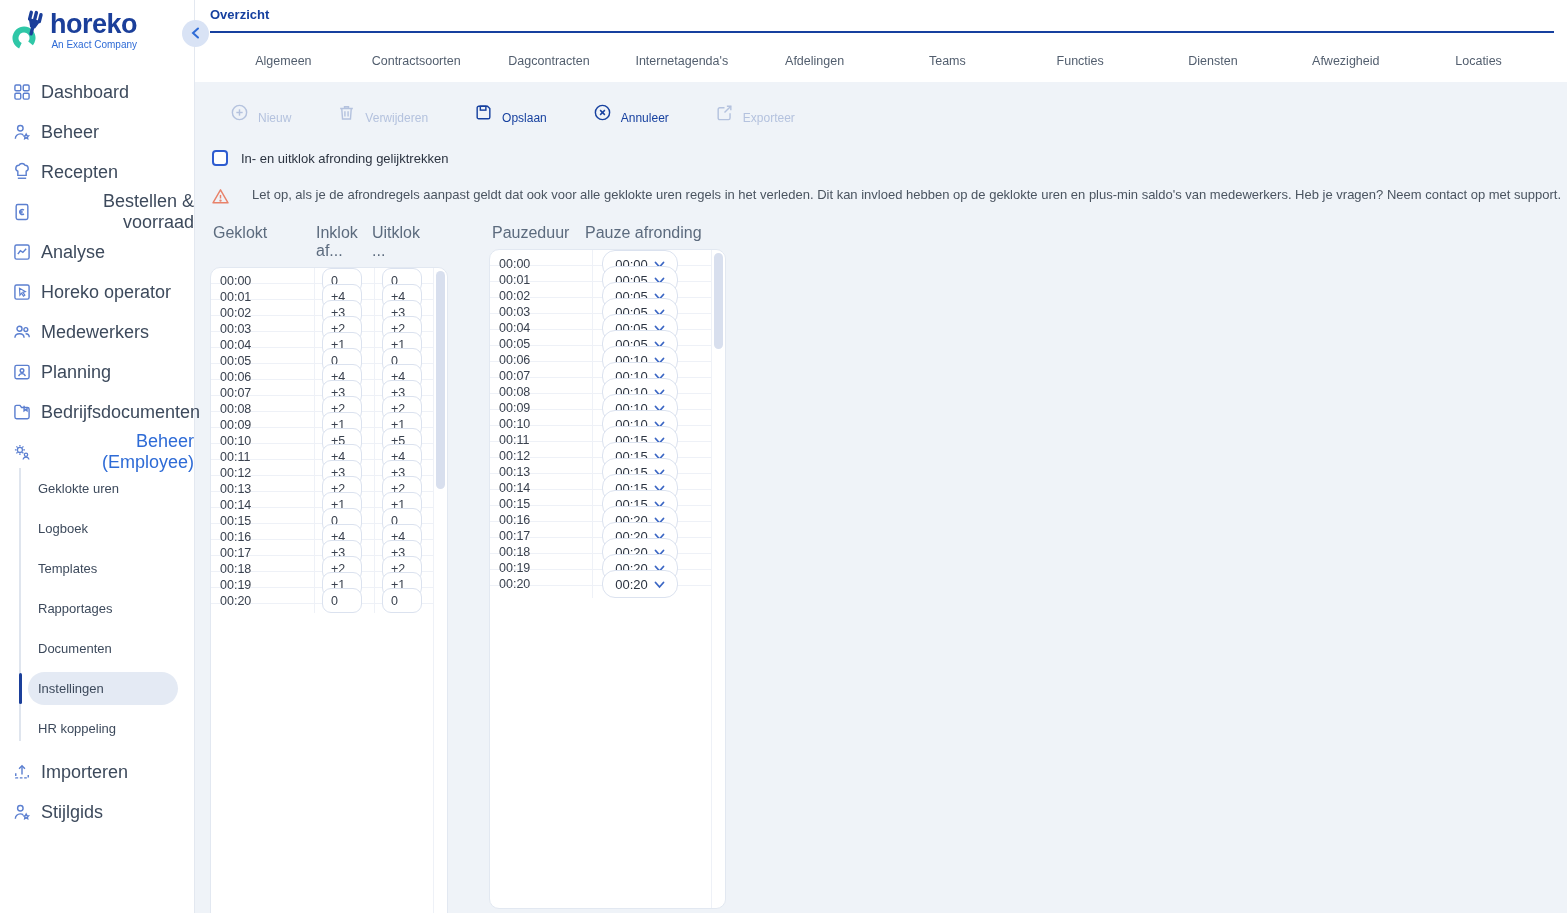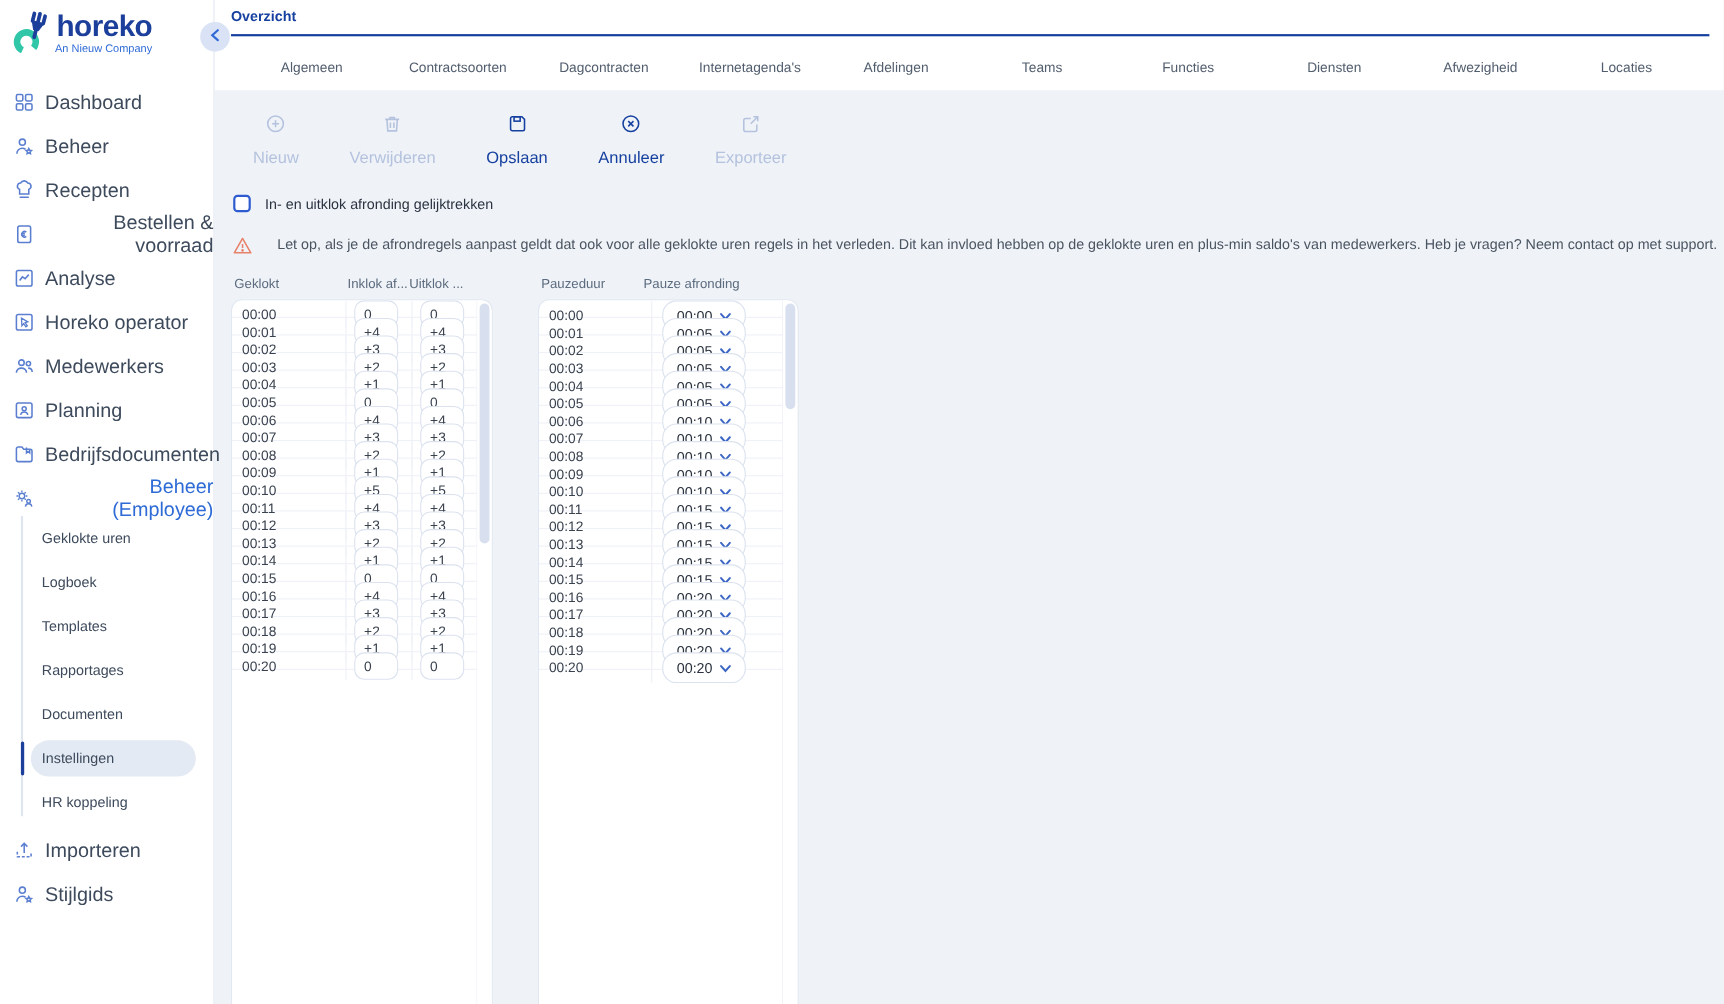--- a/index.html
+++ b/index.html
@@ -33,35 +33,35 @@
   .page-title { position:absolute; left:15px; top:7px; font-size:13px; color:#16409f;font-weight:bold; }
   .title-rule { position:absolute; left:15px; right:13px; top:31px; height:2px; background:#16409f; }
   .tabs { position:absolute; left:0; right:0; top:40px; height:42px; display:flex; align-items:center; padding:0 22px; }
   .tab { flex:1; text-align:center; font-size:12.5px; color:#525e6e; cursor:pointer; }
   .collapse-btn { position:fixed; left:182px; top:20px; width:27px; height:27px; border-radius:50%;
     background:#d9e3f5; color:#2e6bd6; display:flex; align-items:center; justify-content:center; z-index:5; cursor:pointer; }
 
   .content { background:#eff3f8; height:831px; }
 
   .toolbar { display:flex; gap:46px; padding:21px 0 0 35px; align-items:center; }
-  .tb-btn { display:flex; align-items:center; gap:9px; font-size:15px; font-weight:500;flex-direction:column; }
+  .tb-btn { display:flex; align-items:flex-end; gap:9px; font-size:12px; font-weight:500; }
   .tb-btn svg { width:19px; height:19px; }
   .tb-btn.on { color:#16409f; cursor:pointer; }
   .tb-btn.off { color:#b4c2de; }
 
   .checkbox-row { display:flex; align-items:center; gap:13px; margin:25px 0 0 17px; }
   .checkbox { width:16px; height:16px; border:2px solid #2e5cd0; border-radius:4px; background:#fff; cursor:pointer; }
   .checkbox-label { font-size:13px; color:#2b3340; }
 
   .warning-row { display:flex; align-items:flex-start; gap:22px; margin:21px 0 0 16px;
     font-size:13px; color:#4a5460; }
   .warning-row svg { width:19px; height:19px; flex:0 0 19px; }
 
   .tables { display:flex; gap:41px; margin:15px 0 0 15px; }
-  .theader { display:flex; font-size:12px; color:#5c6b7e; margin-bottom:7px; }
+  .theader { display:flex; font-size:16px; color:#5c6b7e; margin-bottom:7px; }
   .t1 .theader .h1 { width:106px; padding-left:3px; }
   .t1 .theader .h2 { width:56px; }
   .t1 .theader .h3 { width:60px; }
   .t2 .theader .h1 { width:96px; padding-left:3px; }
   .tbody { position:relative; background:#fff; border:1px solid #e2e8f1; border-radius:10px; overflow:hidden; height:660px; }
   .t1 .tbody { width:238px; }
   .t2 .tbody { width:237px; }
   .row { display:grid; height:16px; align-items:center; border-bottom:1px solid #eef1f7; }
   .t1 .row { grid-template-columns:103px 60px 60px; }
   .t2 .row { grid-template-columns:102px 1fr; }
@@ -90,21 +90,21 @@
           <line x1="17" y1="3" x2="17" y2="10"></line>
             <line x1="22" y1="2" x2="22" y2="10"></line>
             <line x1="27" y1="3" x2="27" y2="10"></line>
           <path d="M17 10 h10 l-3 7 h-4 z" fill="#1b3f9a" stroke-width="1.5"></path>
           <line x1="22" y1="15" x2="22" y2="24"></line>
         </g>
       </svg>
     </span>
     <span class="brand-text">
       <span class="brand-name">horeko</span>
-      <span class="brand-tag">An Nieuw Company</span>
+      <span class="brand-tag">An Exact Company</span>
     </span>
   </div>
 
   <div class="nav">
     <div class="nav-item">
       <span class="nav-ic">
           <svg viewBox="0 0 24 24" fill="none" stroke="currentColor" stroke-width="1.7">
             <rect x="3.5" y="3.5" width="7" height="7" rx="1.5"></rect>
             <rect x="13.5" y="3.5" width="7" height="7" rx="1.5"></rect>
             <rect x="3.5" y="13.5" width="7" height="7" rx="1.5"></rect>

